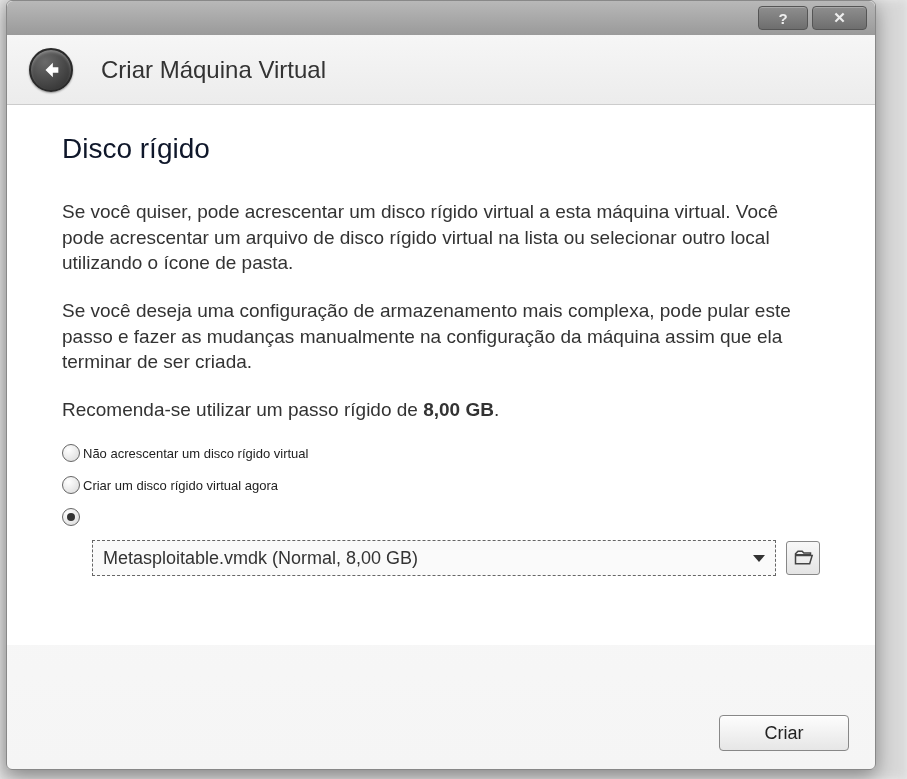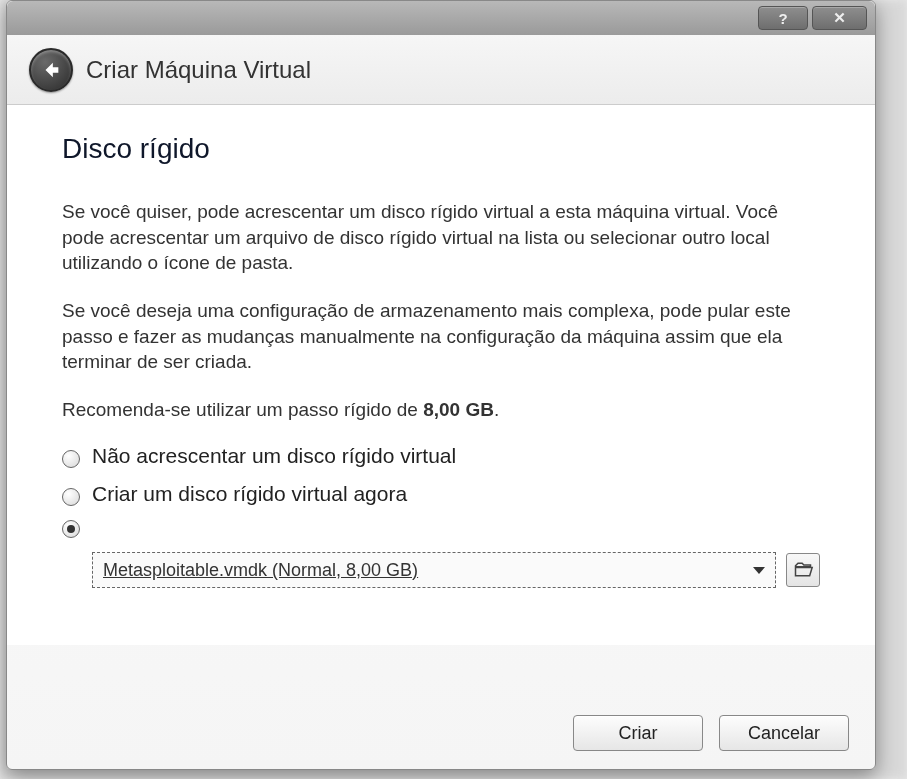--- a/index.html
+++ b/index.html
@@ -52,21 +52,21 @@
       font-weight: bold;
       cursor: pointer;
       box-shadow: inset 0 1px 0 rgba(255,255,255,0.25);
     }
     .tbtn.close { width: 55px; }
     .header {
       height: 70px;
       display: flex;
       align-items: center;
       padding: 0 22px;
-      gap: 13px;
+      gap: 28px;
       background: linear-gradient(#f6f6f6, #ececec);
       border-bottom: 1px solid #ccc;
     }
     .back-btn {
       width: 44px; height: 44px;
       border-radius: 50%;
       background: radial-gradient(circle at 35% 30%, #6a6a6a, #2a2a2a);
       border: 2px solid #2a2a2a;
       display: flex;
       align-items: center;
@@ -94,24 +94,24 @@
     .para {
       font-size: 19px;
       color: #333;
       line-height: 1.35;
       margin-bottom: 22px;
     }
     .para .bold { font-weight: bold; }
     .radio-group { margin-top: 10px; }
     .radio-row {
       display: flex;
-      align-items: flex-end;
-      gap: 12px;
+      align-items: center;
+      gap: 3px;
       margin-bottom: 14px;
-      font-size: 21px;
+      font-size: 13px;
       color: #222;
       cursor: pointer;
     }
     .radio {
       width: 18px; height: 18px;
       border: 1.5px solid #666;
       border-radius: 50%;
       background: radial-gradient(circle at 35% 30%, #fff, #d8d8d8);
       display: flex; align-items: center; justify-content: center;
       flex-shrink: 0;
@@ -134,21 +134,20 @@
       height: 36px;
       border: 1px dashed #666;
       background: #fafafa;
       display: flex;
       align-items: center;
       justify-content: space-between;
       padding: 0 10px;
       cursor: pointer;
       font-size: 18px;
       color: #333;
-      text-decoration: underline;
     }
     .combo .caret {
       width: 0; height: 0;
       border-left: 6px solid transparent;
       border-right: 6px solid transparent;
       border-top: 7px solid #333;
     }
     .browse-btn {
       width: 34px; height: 34px;
       border: 1px solid #888;
@@ -234,16 +233,15 @@
           <svg viewBox="0 0 24 24">
             <path d="M3 7l3-3h5l2 2h8v2H3zm0 2h20l-3 10H3V9z"></path>
           </svg>
         </div>
       </div>
     </div>
   </div>
 
   <div class="footer">
     <button class="btn">Criar</button>
-    <button class="btn">Cancelar</button>
   </div>
 
 </div>
 
 </body></html>

